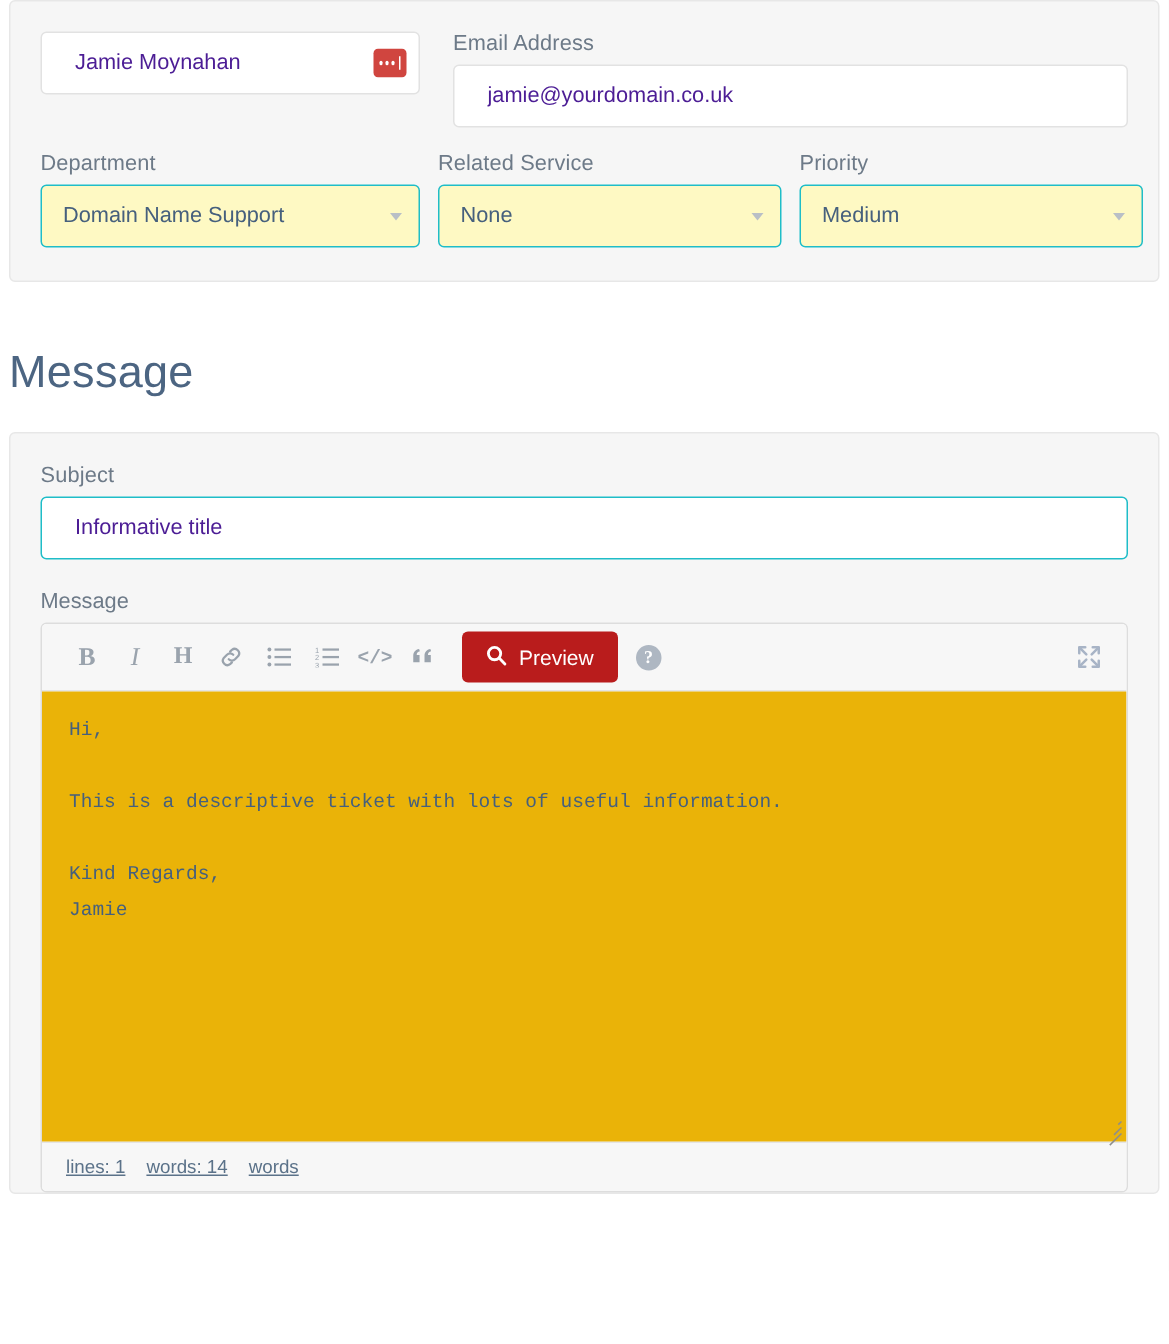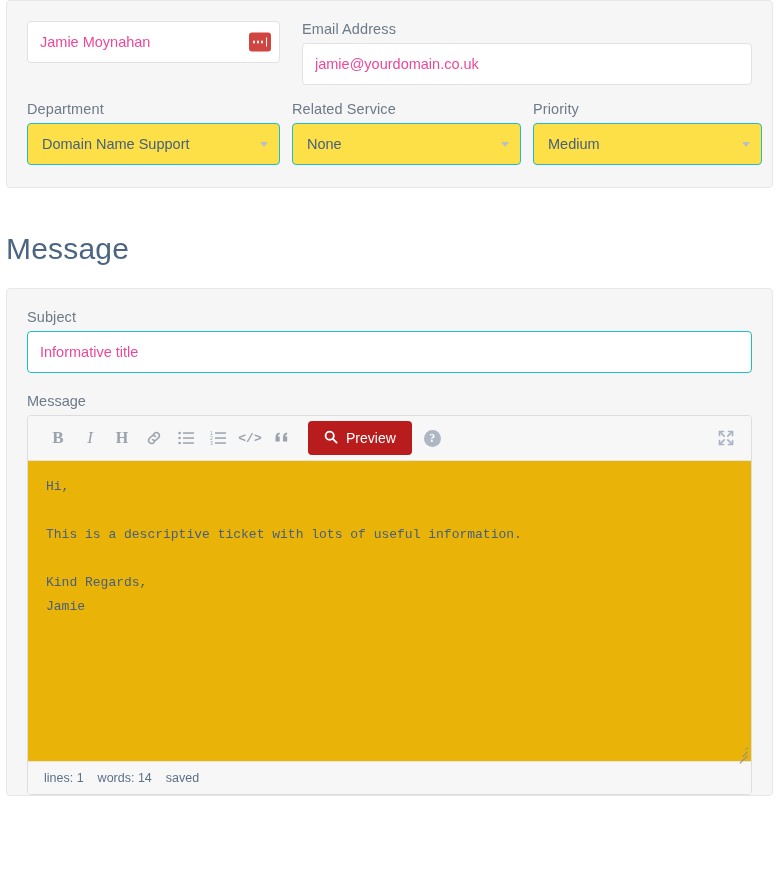--- a/index.html
+++ b/index.html
@@ -53,24 +53,24 @@
 
   .input-wrap { position: relative; }
 
   .txt-input {
     display: block;
     width: 100%;
     height: 42px;
     background: #ffffff;
     border: 1px solid #e2e2e2;
     border-radius: 4px;
-    padding: 0 12px;
+    padding: 0 22px;
     font-family: "Liberation Sans", sans-serif;
     font-size: 14.5px;
-    color: #ec4899;
+    color: #4c1d95;
     outline: none;
   }
   .txt-input.focus-teal {
     border: 1px solid #1fbdc8;
   }
   .txt-input::placeholder { color: #aab4be; }
 
   
   .pw-badge {
     position: absolute;
@@ -101,21 +101,21 @@
     border-radius: 0;
     margin-left: 1px;
   }
 
   
   .sel-wrap { position: relative; }
   .sel {
     display: block;
     width: 100%;
     height: 42px;
-    background: #fde047;
+    background: #fef9c3;
     border: 1px solid #1fbdc8;
     border-radius: 4px;
     padding: 0 30px 0 14px;
     font-family: "Liberation Sans", sans-serif;
     font-size: 14.5px;
     color: #46607d;
     line-height: 40px;
     white-space: nowrap;
     overflow: hidden;
     text-overflow: ellipsis;
@@ -259,20 +259,21 @@
   .statusbar {
     height: 33px;
     background: #f7f7f7;
     border-top: 1px solid #e4e4e4;
     display: flex;
     align-items: center;
     padding: 0 16px;
     font-size: 12.5px;
     color: #5b7289;
     gap: 14px;
+    text-decoration: underline;
   }
 </style>
 </head>
 <body>
 
 <div class="card card-top">
 
   <div class="row">
     <div class="col col-1">
       <div class="input-wrap">
@@ -410,17 +411,17 @@
       <div class="resize-grip">
         <span></span>
           <span></span>
           <span></span>
       </div>
     </div>
 
     <div class="statusbar">
       <span>lines: 1</span>
       <span>words: 14</span>
-      <span>saved</span>
+      <span>words</span>
     </div>
 
   </div>
 </div>
 
 </body></html>

